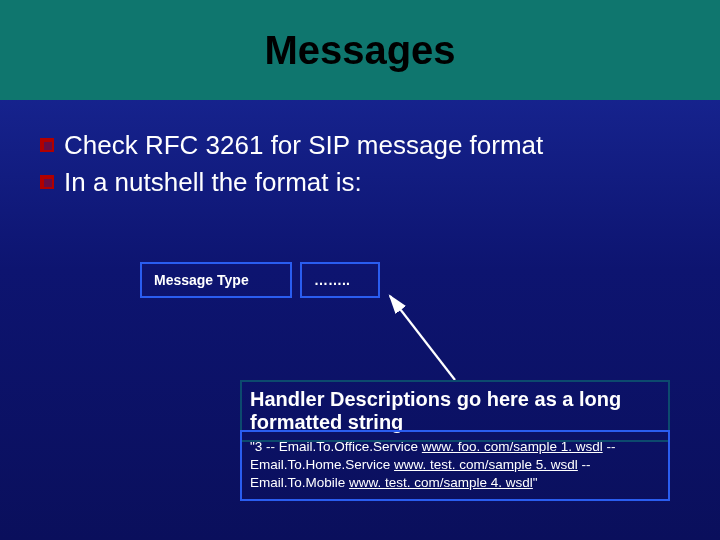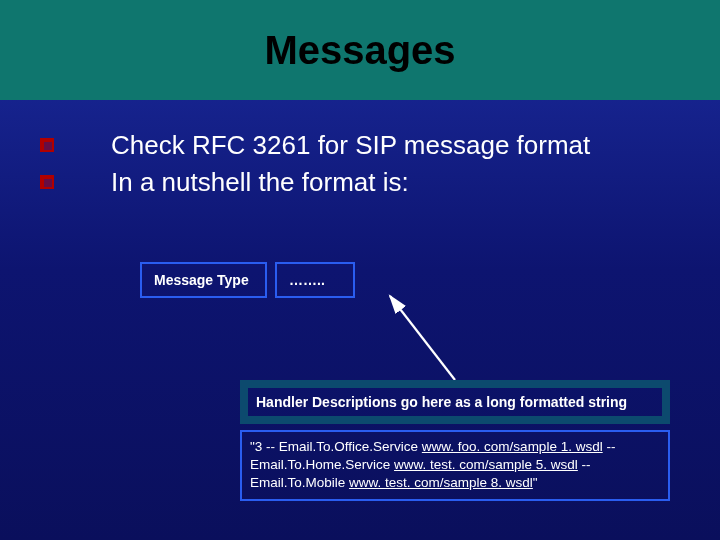--- a/index.html
+++ b/index.html
@@ -46,49 +46,48 @@
     bottom: 2px;
     width: 8px;
     height: 8px;
     background: #1a1a8a;
     opacity: 0.5;
   }
   .bullet-text {
     color: #ffffff;
     font-size: 26px;
     line-height: 1.2;
-    margin-left: 47px;
   }
   .row-boxes {
     position: absolute;
     top: 262px;
     left: 140px;
     display: flex;
     gap: 8px;
   }
   .cell {
     border: 2px solid #2a5df0;
     background: transparent;
     color: #fff;
     font-size: 14px;
     font-weight: bold;
     padding: 8px 12px;
     white-space: nowrap;
   }
-  .cell.type { width: 127px; }
+  .cell.type { width: 152px; }
   .cell.dots { width: 80px; }
   .cell.body { width: 250px; }
   .handler-box {
     position: absolute;
     top: 380px;
     left: 240px;
     width: 430px;
-    border: 8px solid #0c4a6e;
+    border: 2px solid #0c4a6e;
     color: #fff;
-    font-size: 14px;
+    font-size: 20px;
     font-weight: bold;
     padding: 6px 8px;
   }
   .sample-box {
     position: absolute;
     top: 430px;
     left: 240px;
     width: 430px;
     border: 2px solid #2a5df0;
     color: #fff;
@@ -135,14 +134,14 @@
     <marker id="ah" markerWidth="10" markerHeight="10" refX="8" refY="3" orient="auto">
       <path d="M0,0 L0,6 L9,3 z" fill="#ffffff"></path>
     </marker>
   </defs>
   <line x1="85" y1="92" x2="20" y2="8" stroke="#ffffff" stroke-width="2.2" marker-end="url(#ah)"></line>
 </svg>
 
 <div class="handler-box">Handler Descriptions go here as a long formatted string</div>
 
 <div class="sample-box">
-  <span>"3 -- Email.To.Office.Service </span><span class="u">www. foo. com/sample 1. wsdl</span><span> -- Email.To.Home.Service </span><span class="u">www. test. com/sample 5. wsdl</span><span> -- Email.To.Mobile </span><span class="u">www. test. com/sample 8. wsdl</span><span>"</span>
+  <span>"3 -- Email.To.Office.Service </span><span class="u">www. foo. com/sample 1. wsdl</span><span> -- Email.To.Home.Service </span><span class="u">www. test. com/sample 5. wsdl</span><span> -- Email.To.Mobile </span><span class="u">www. test. com/sample 4. wsdl</span><span>"</span>
 </div>
 
 </body></html>

